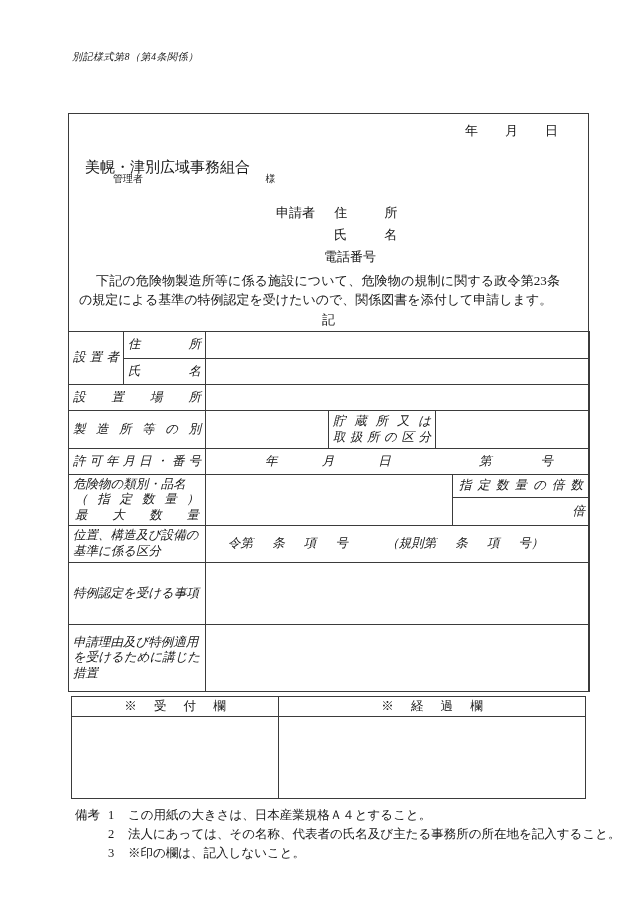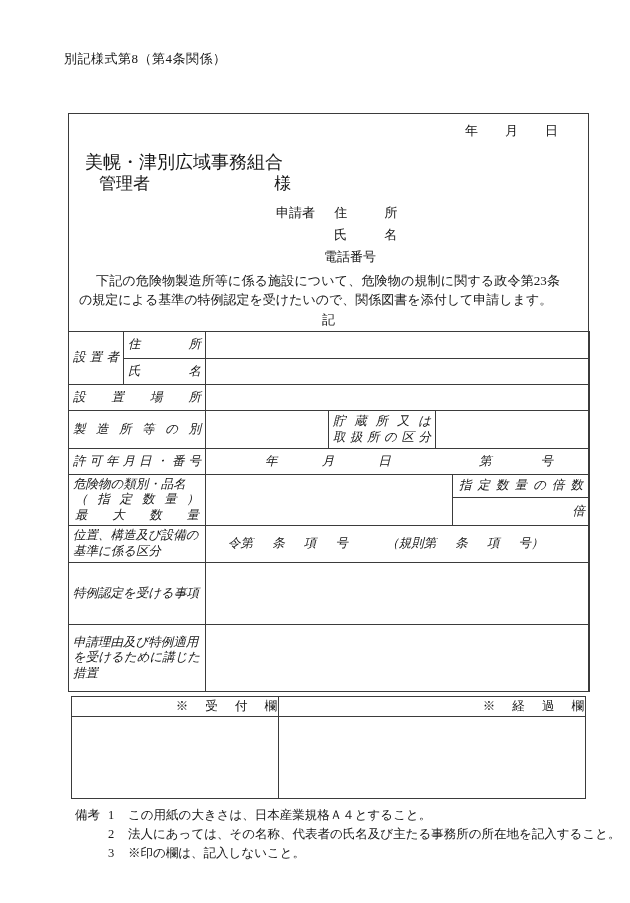--- a/index.html
+++ b/index.html
@@ -1,29 +1,29 @@
 <!DOCTYPE html>
 <html><head>
 <meta charset="utf-8">
 <style>
   html,body { margin:0; padding:0; background:#ffffff; }
   .page {
     position:relative; width:630px; height:903px; background:#ffffff;
     font-family:"Liberation Serif","DejaVu Serif",serif; color:#161616;
     overflow:hidden;
   }
-  .formno { position:absolute; left:64px; top:50px; font-size:13px; letter-spacing:0.5px; }
+  .formno { position:absolute; left:72px; top:50px; font-size:10px; letter-spacing:0.5px;font-style:italic; }
   .doctitle { position:absolute; left:0; top:80px; width:630px; text-align:center; font-size:14.5px; letter-spacing:1.5px; }
 
   .mainbox { position:absolute; left:68px; top:113px; width:519px; height:577px; border:1px solid #3b3b3b; }
 
   .dateline { position:absolute; top:8px; right:30px; font-size:13px; display:flex; }
   .dateline span { margin-left:27px; }
-  .orgline { position:absolute; top:36px; left:16px; font-size:18px;text-align:right; }
-  .roleline { position:absolute; top:58px; left:30px; font-size:17px; }
+  .orgline { position:absolute; top:44px; left:16px; font-size:15px;text-align:right; }
+  .roleline { position:absolute; top:58px; left:44px; font-size:10px; }
   .roleline .honor { display:inline-block; margin-left:120px; }
   .applicant { position:absolute; top:88px; left:207px; font-size:13px; line-height:22px; }
   .applicant .ws { word-spacing:34px; white-space:pre; }
   .applicant .ind1 { margin-left:16px; }
   .applicant .ind2 { margin-left:58px;margin-top:12px; }
   .applicant .ind3 { margin-left:48px; }
   .bodytext { position:absolute; top:158px; left:10px; right:28px; font-size:13px; line-height:18.5px; text-indent:17px; text-align:justify; }
   .recordmark { position:absolute; top:197px; left:0; width:100%; text-align:center; font-size:13px; }
 
   table.grid { position:absolute; left:-1px; top:217px; width:521px; border-collapse:collapse; table-layout:fixed; }
@@ -32,21 +32,21 @@
   td.pad10 { padding:0 10px; }
   td.pad8 { padding:0 8px; }
   .permitline { display:flex; justify-content:space-between; padding:0 32px 0 55px; }
   .permitline .g1 { word-spacing:41px; white-space:pre; }
   .permitline .g2 { word-spacing:46px; white-space:pre; }
   .stdval { white-space:pre; word-spacing:16px; padding-left:18px; }
   .unitcell { text-align:right; padding-right:8px; }
   .hl2, .hl3 { text-align:justify; text-align-last:justify; padding:0 2px; }
 
   table.subtable { position:absolute; left:71px; top:696px; width:514px; border-collapse:collapse; table-layout:fixed; }
-  table.subtable td { border:1px solid #3b3b3b; font-size:12.5px; vertical-align:middle;text-align:right; }
+  table.subtable td { border:1px solid #3b3b3b; font-size:12.5px; vertical-align:middle; }
   .officehead { text-align:center; word-spacing:14px; white-space:pre; }
 
   .notes { position:absolute; left:75px; top:806px; font-size:12.5px; line-height:19px; }
   .noterow { display:flex; }
   .nlab { width:33px; }
   .nno { width:20px; }
 </style>
 </head>
 <body>
 

